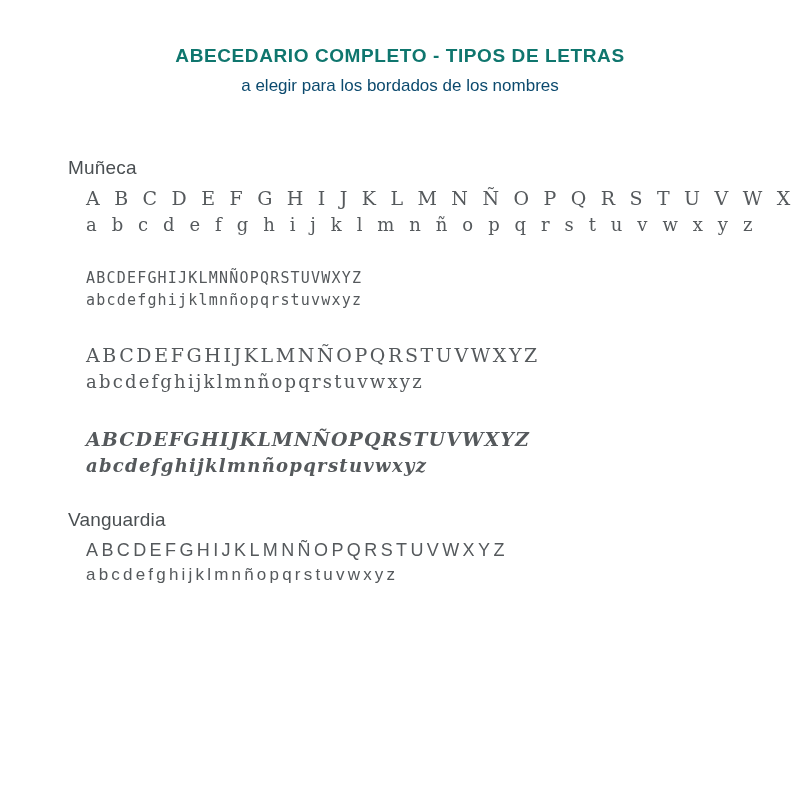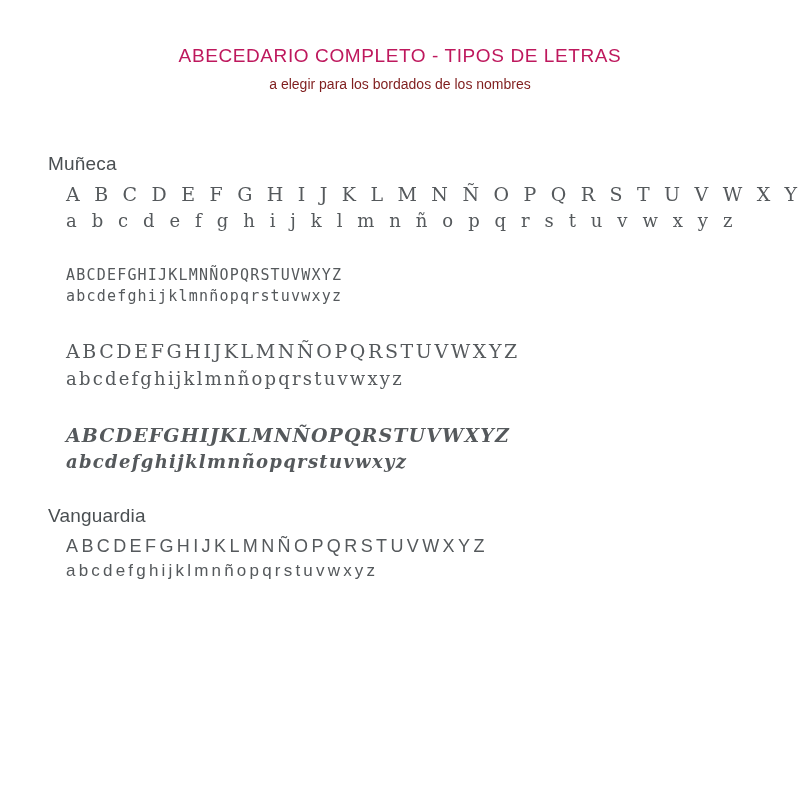--- a/index.html
+++ b/index.html
@@ -19,38 +19,39 @@
     height: 800px;
     position: relative;
     box-sizing: border-box;
     padding: 40px 48px;
   }
   .header {
     text-align: center;
     margin-top: 4px;
   }
   .header-title {
-    color: #be185d;
-    font-weight: normal;
+    color: #0f766e;
+    font-weight: bold;
     font-size: 19px;
     letter-spacing: 0.6px;
     line-height: 1.3;
   }
   .header-subtitle {
-    color: #7f1d1d;
-    font-size: 14px;
+    color: #0c4a6e;
+    font-size: 17px;
     font-weight: normal;
     margin-top: 6px;
     line-height: 1.3;
   }
   .fonts-list {
     margin-top: 60px;
   }
   .font-block {
     margin-bottom: 30px;
+    margin-left: 20px;
   }
   .font-name {
     font-size: 19px;
     color: #4a4f52;
     margin-bottom: 6px;
     letter-spacing: 0.2px;
   }
   .alphabet {
     color: #55595c;
     white-space: nowrap;

